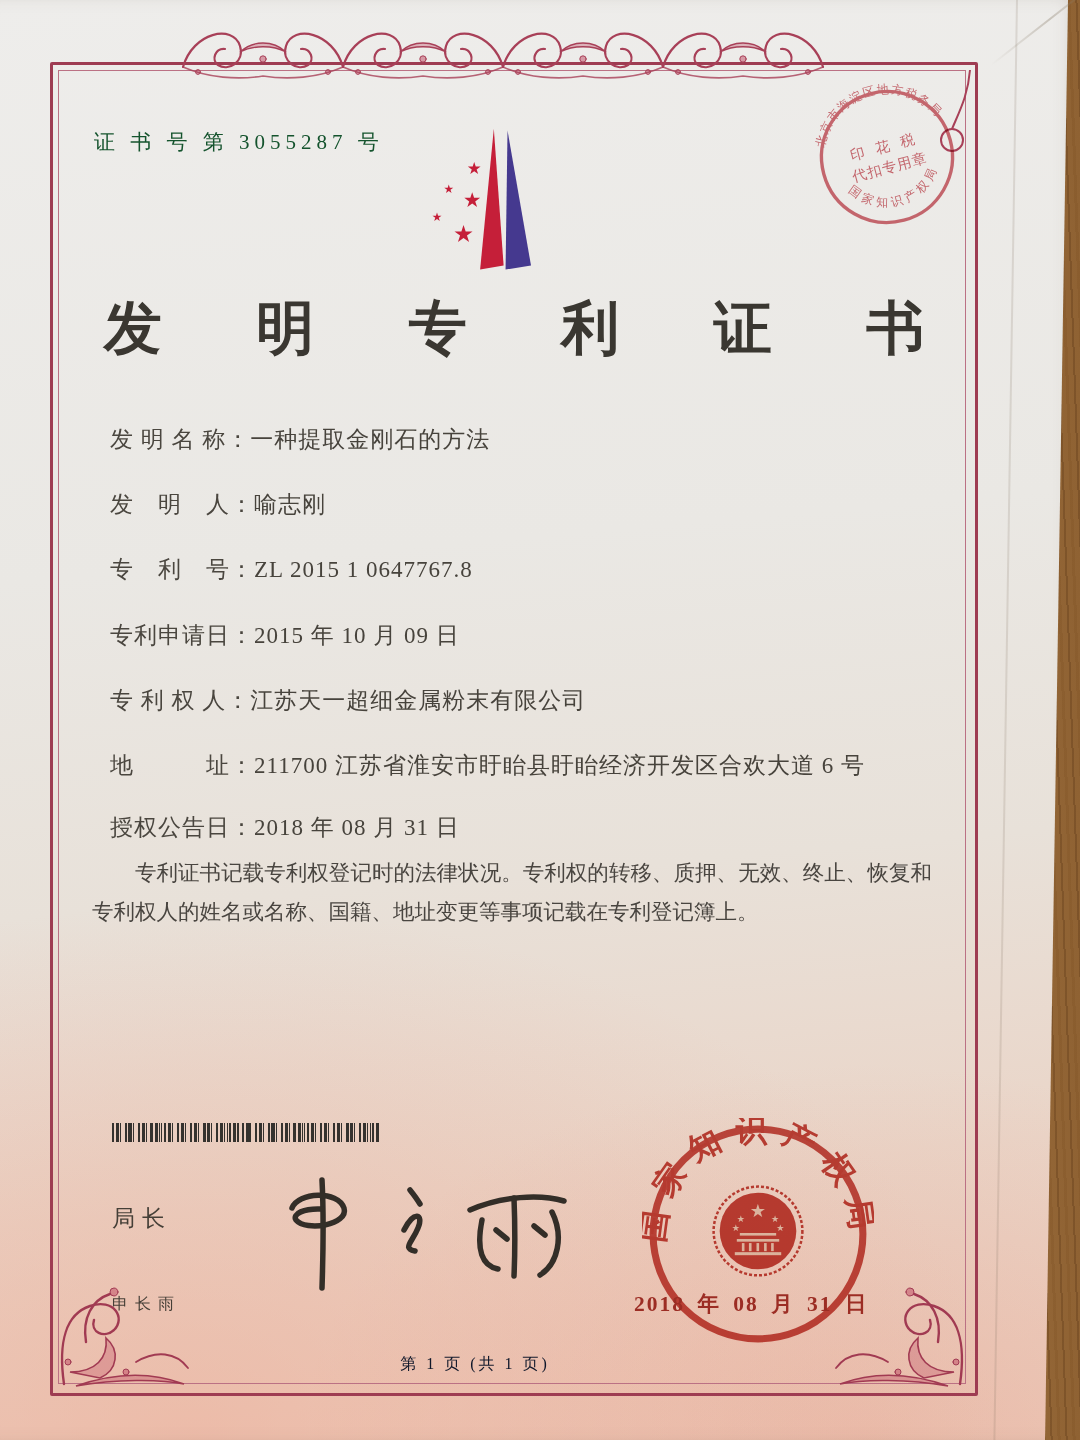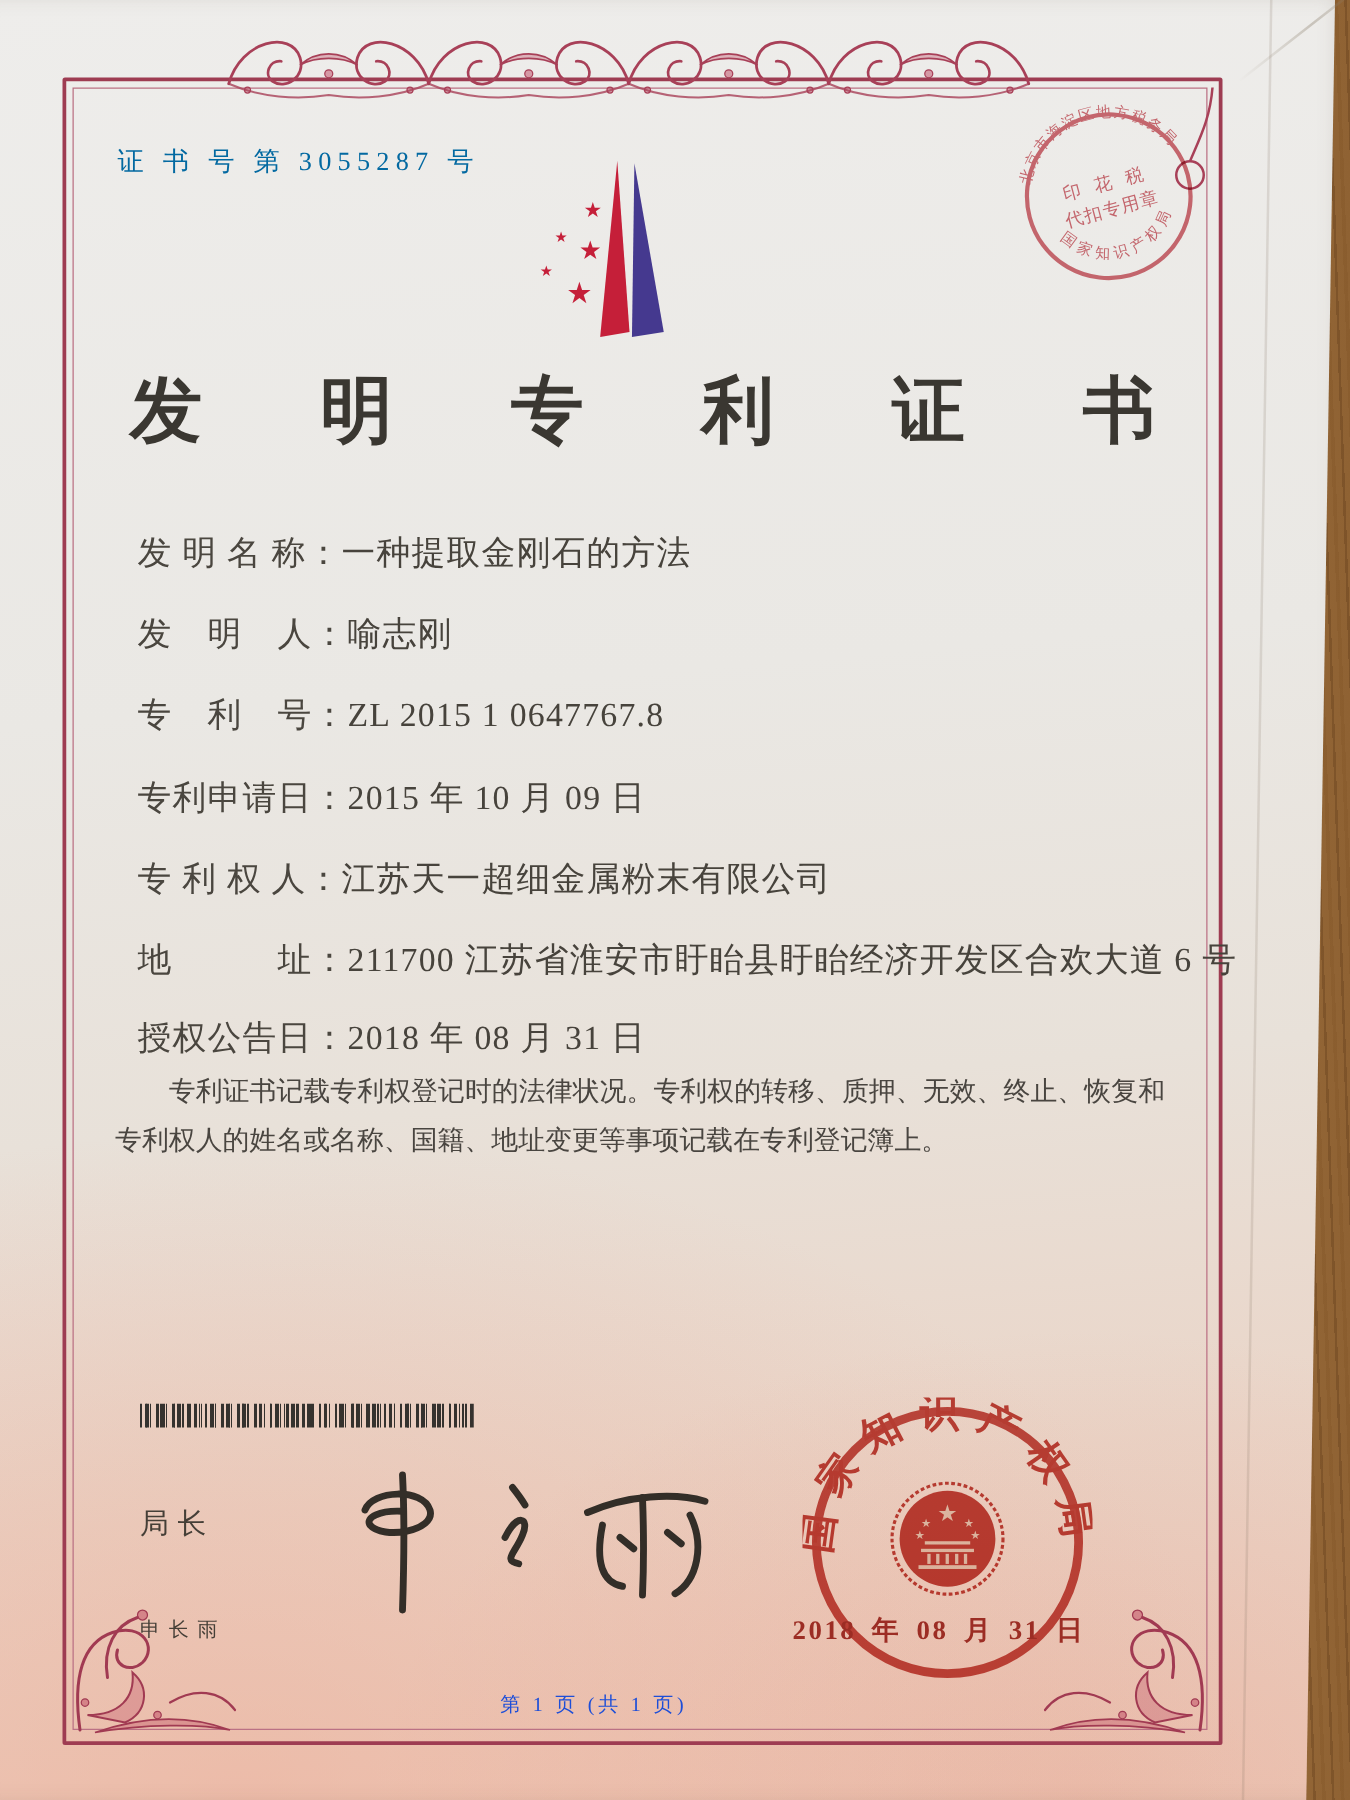--- a/index.html
+++ b/index.html
@@ -21,41 +21,41 @@
       radial-gradient(90% 45% at 80% 100%, rgba(228,158,138,.38), rgba(228,158,138,0) 58%),
       linear-gradient(175deg,#eeedeb 0%,#eae8e4 38%,#e8e1d9 60%,#ead5c8 80%,#edccbc 100%);
     box-shadow:inset -14px 0 22px -12px rgba(90,70,50,.35);
   }
   #fold-crease{left:975px;top:18px;width:150px;height:2px;background:linear-gradient(90deg,rgba(140,128,110,.0),rgba(140,128,110,.38),rgba(140,128,110,0));transform:rotate(-38deg);}
   #edge-crease{left:1016px;top:0;width:2px;height:1450px;background:rgba(125,110,92,.18);transform:rotate(.9deg);transform-origin:top;}
   
   #frame-outer{left:50px;top:62px;width:922px;height:1328px;border:3px solid #9e3c52;border-radius:2px;}
   #frame-inner{left:58px;top:70px;width:906px;height:1312px;border:1px solid #bb7184;}
   
-  #cert-no{left:94px;top:115px;font-size:21px;color:#0369a1;letter-spacing:5px;}
+  #cert-no{left:94px;top:128px;font-size:21px;color:#14532d;letter-spacing:5px;}
   #logo{left:396px;top:124px;}
   #title{left:0;top:290px;width:1028px;text-align:center;font-size:58px;font-weight:600;color:#3a3731;letter-spacing:40px;text-indent:40px;}
   
-  .row{left:110px;width:830px;font-size:27px;color:#47433c;letter-spacing:1px;white-space:nowrap;}
+  .row{left:110px;width:830px;font-size:23px;color:#47433c;letter-spacing:1px;white-space:nowrap;}
   .row .lab{color:#4a463f;}
   #grant-no-group{position:absolute;left:445px;top:0;}
   
   #paras{left:92px;top:854px;width:840px;font-size:21.5px;line-height:38.5px;color:#494540;text-align:justify;}
   #paras p{margin:0;text-indent:2em;}
   
   #barcode{left:112px;top:1123px;width:267px;height:19px;opacity:.88;
     background-image:
       repeating-linear-gradient(90deg,#1d1d1b 0 2px,transparent 2px 4px,#1d1d1b 4px 7px,transparent 7px 8px,#1d1d1b 8px 9px,transparent 9px 13px),
       repeating-linear-gradient(90deg,transparent 0 5px,#1d1d1b 5px 6px,transparent 6px 11px);}
   #director-title{left:112px;top:1203px;font-size:23px;color:#453f37;letter-spacing:7px;}
   #director-name{left:112px;top:1246px;font-size:16px;color:#453f37;letter-spacing:7px;margin-top:48px;}
   #signature{left:252px;top:1168px;}
   #seal{left:642px;top:1118px;mix-blend-mode:multiply;opacity:.93;}
   #seal-date{left:634px;top:1289px;width:260px;font-size:21.5px;color:#9c2d24;letter-spacing:2px;word-spacing:5px;font-weight:bold;z-index:6;}
-  #footer{left:330px;top:1354px;width:290px;text-align:center;font-size:16px;color:#1d4ed8;letter-spacing:3px;}
+  #footer{left:330px;top:1354px;width:290px;text-align:center;font-size:16px;color:#0f172a;letter-spacing:3px;}
   #tax-stamp{left:810px;top:80px;mix-blend-mode:multiply;opacity:.8;}
   #ornaments{left:0;top:0;pointer-events:none;}
   svg{display:block;}
 </style>
 </head>
 <body>
 
 <div id="paper" class="abs"></div>
 <div id="fold-crease" class="abs"></div>
 <div id="edge-crease" class="abs"></div>

